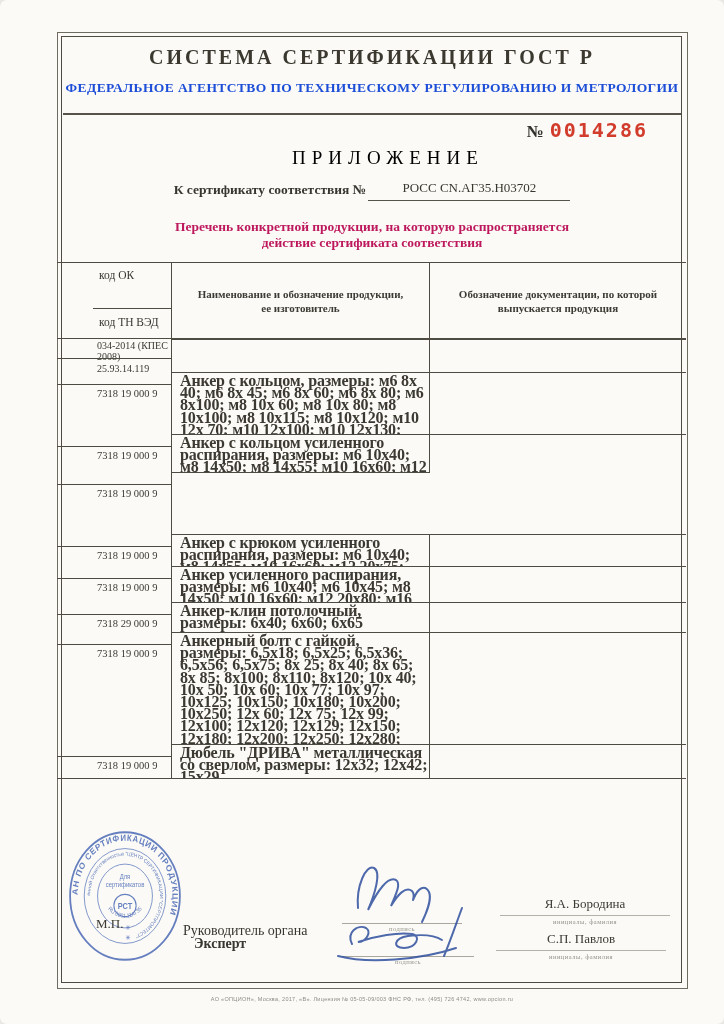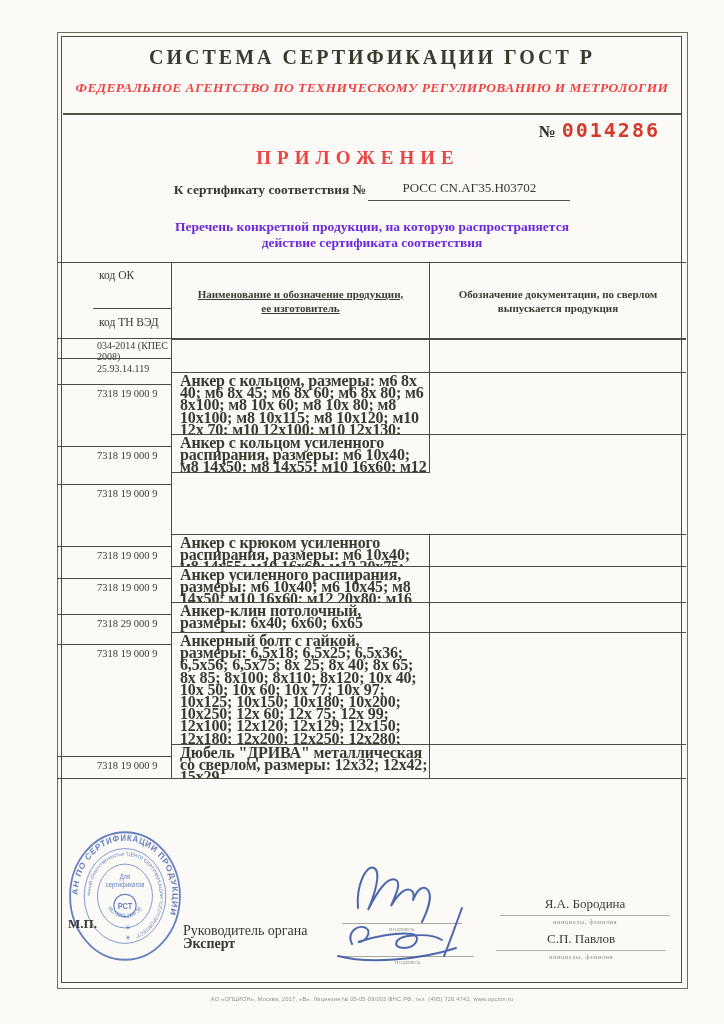--- a/index.html
+++ b/index.html
@@ -2,73 +2,74 @@
 <html lang="ru"><head>
 <meta charset="utf-8">
 <style>
   html,body{margin:0;padding:0;}
   body{background:#e9e8e4;}
   .page{
     position:relative;width:724px;height:1024px;margin:0 auto;
     background:#fbfaf6;overflow:hidden;
     font-family:"Liberation Serif","DejaVu Serif",serif;
     color:#38362f;
+    border-radius:7px;
   }
   
   .frame-outer{position:absolute;left:57px;top:32px;width:629px;height:955px;border:1px solid #6e6b61;}
   .frame-inner{position:absolute;left:61px;top:36px;width:619px;height:945px;border:1.6px solid #4d4b42;}
 
   .htitle{position:absolute;left:62px;top:46px;width:620px;text-align:center;
     font-size:20px;font-weight:bold;letter-spacing:3px;color:#3a382f;}
   .hagency{position:absolute;left:62px;top:80px;width:620px;text-align:center;
-    font-size:13.5px;font-weight:bold;letter-spacing:.4px;color:#ef4444;font-style:italic;}
+    font-size:13.5px;font-weight:bold;letter-spacing:.4px;color:#1d4ed8;}
   .hline{position:absolute;left:63px;top:113px;width:618px;height:1.5px;background:#55534a;}
 
-  .blankno{position:absolute;left:62px;top:118px;width:598px;text-align:right;}
+  .blankno{position:absolute;left:50px;top:118px;width:598px;text-align:right;}
   .blankno .sign{font-size:17px;font-weight:bold;color:#34322c;margin-right:6px;}
   .blankno .num{font-family:"DejaVu Sans Mono",monospace;font-size:20px;font-weight:bold;
     letter-spacing:2px;color:#d23c2c;}
 
-  .apptitle{position:absolute;left:48px;top:147px;width:620px;text-align:center;
-    font-size:19px;font-weight:bold;letter-spacing:6px;color:#ef4444;}
+  .apptitle{position:absolute;left:78px;top:147px;width:620px;text-align:center;
+    font-size:19px;font-weight:normal;letter-spacing:6px;color:#000000;}
   .certline{position:absolute;left:62px;top:180px;width:620px;display:flex;
     justify-content:center;align-items:flex-end;gap:2px;}
   .certline .lbl{font-size:13.5px;font-weight:bold;padding-bottom:3px;}
   .certline .val{font-size:13px;min-width:190px;text-align:center;padding:0 6px 4px;
     border-bottom:1px solid #55534a;}
   .subtitle{position:absolute;left:62px;top:219px;width:620px;text-align:center;
-    font-size:13.5px;font-weight:bold;line-height:16px;color:#6d28d9;}
+    font-size:13.5px;font-weight:bold;line-height:16px;color:#be185d;}
 
   
   .tbl{position:absolute;left:57px;top:262px;width:629px;border-top:1.4px solid #4d4b42;border-bottom:1.4px solid #4d4b42;box-sizing:border-box;}
   .trow,.thead{display:grid;grid-template-columns:115px 258px 1fr;position:relative;}
   .c1{border-right:1px solid #4d4b42;position:relative;box-sizing:border-box;overflow:hidden;padding-left:36px;}
   .c2{border-right:1px solid #4d4b42;box-sizing:border-box;overflow:hidden;}
   .c3{box-sizing:border-box;overflow:hidden;}
   .thead{height:75px;border-bottom:1px solid #4d4b42;}
   .thead .c1 .sub1{height:46px;border-bottom:1px solid #4d4b42;padding:6px 0 0 6px;font-size:11.5px;box-sizing:border-box;}
   .thead .c1 .sub2{padding:7px 0 0 6px;font-size:11.5px;}
   .thead .c2,.thead .c3{display:flex;align-items:center;justify-content:center;text-align:center;
     font-size:11px;font-weight:bold;color:#3d3b33;line-height:14px;}
-  .thead .c2 span{max-width:215px;text-decoration:underline;}
+  .thead .c2 span{max-width:215px;}
   .thead .c3 span{max-width:235px;}
   .trow .c2,.trow .c3{border-top:1px solid #4d4b42;}
   .trow .c2{font-size:16px;letter-spacing:-.15px;line-height:12.2px;padding:2px 0 0 8px;color:#3b3931;font-weight:bold;}
   .trow .c1{font-size:10.5px;color:#3b3931;}
   .trow.data .c1::before{content:"";position:absolute;left:0;right:0;top:12px;height:1px;background:#4d4b42;}
   .trow.data .c1 .code{display:block;padding:16px 0 0 4px;}
   .trow.first .c1::after{content:"";position:absolute;left:0;right:0;top:19px;height:1px;background:#4d4b42;}
   .trow.first .c1 .code{display:block;padding:1px 0 0 4px;font-size:10px;line-height:11px;}
   .r0{height:33px}.r1{height:62px}.r2{height:38px}.r3{height:62px}.r4{height:32px}
   .r5{height:36px}.r6{height:30px}.r7{height:112px}.r8{height:34px}
 
   
-  .mp{position:absolute;left:68px;top:916px;font-size:13px;font-weight:bold;color:#3a382f;z-index:3;}
+  .mp{position:absolute;left:96px;top:916px;font-size:13px;font-weight:normal;color:#3a382f;z-index:3;}
   .role1{position:absolute;left:183px;top:898px;font-size:14px;font-weight:normal;margin-top:25px;}
-  .role2{position:absolute;left:183px;top:936px;font-size:14px;font-weight:bold;}
+  .role2{position:absolute;left:194px;top:936px;font-size:14px;font-weight:bold;}
   .sigline{position:absolute;height:1px;background:#a9a79e;}
   .sl1{left:342px;top:923px;width:120px;}
   .sl2{left:342px;top:956px;width:132px;}
   .sigcap{position:absolute;font-size:6.5px;color:#96948b;letter-spacing:.5px;text-align:center;}
   .sc1{left:342px;top:925px;width:120px;}
   .sc2{left:342px;top:958px;width:132px;}
   .nameblk{position:absolute;width:170px;text-align:center;}
   .nb1{left:500px;top:896px;}
   .nb2{left:496px;top:931px;}
   .nameblk .nm{font-size:13px;color:#3b3931;padding-bottom:3px;border-bottom:1px solid #b3b1a8;}
@@ -111,21 +112,21 @@
   <div class="tbl">
     <div class="thead">
       <div class="c1">
         <div class="sub1">код ОК</div>
         <div class="sub2">код ТН ВЭД</div>
       </div>
       <div class="c2">
           <span>Наименование и обозначение продукции, ее изготовитель</span>
         </div>
       <div class="c3">
-          <span>Обозначение документации, по сверлом выпускается продукция</span>
+          <span>Обозначение документации, по которой выпускается продукция</span>
         </div>
     </div>
 
     <div class="trow first r0">
       <div class="c1">
         <span class="code">034-2014 (КПЕС 2008)</span>
         <span class="code">25.93.14.119</span>
       </div>
       <div class="c2"></div>
       <div class="c3"></div>

